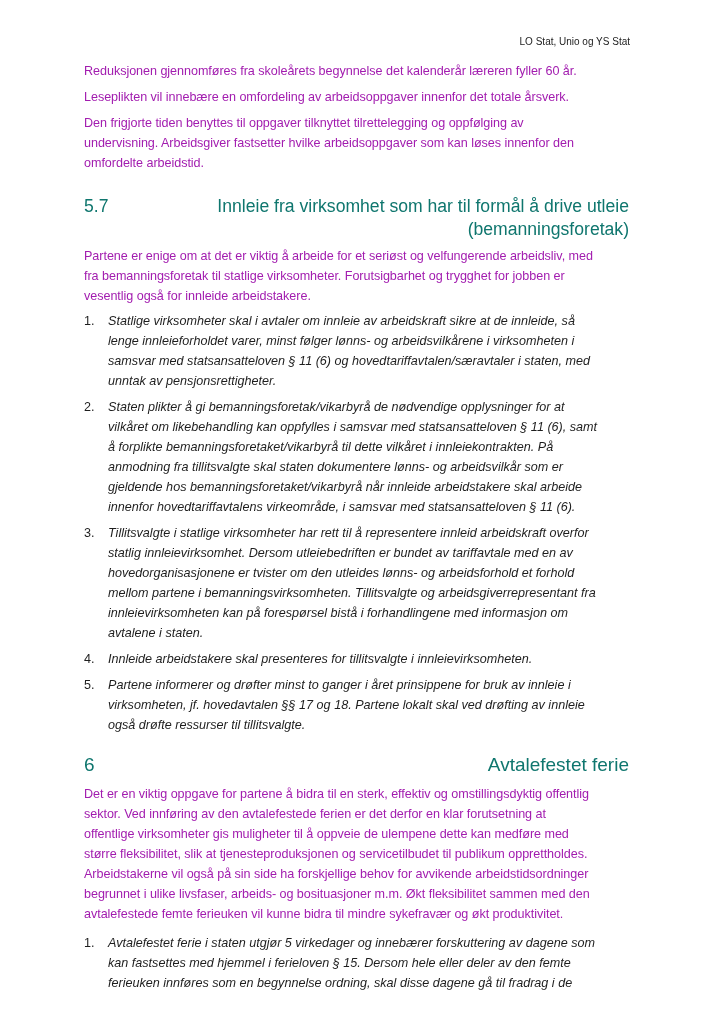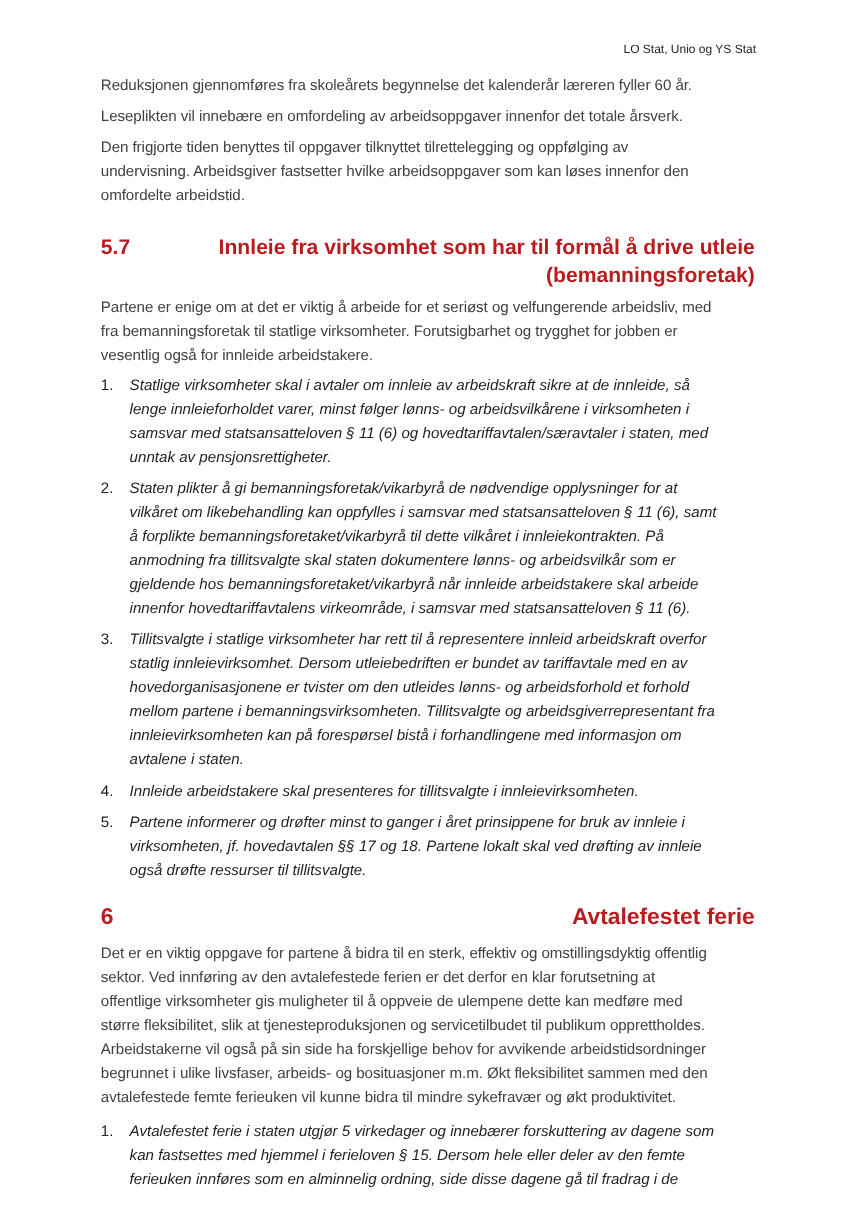--- a/index.html
+++ b/index.html
@@ -6,25 +6,25 @@
   body {
     width: 719px; height: 1016px; position: relative; overflow: hidden;
     font-family: "Liberation Sans", sans-serif; color: #1a1a1a;
   }
   .page-header {
     position: absolute; top: 36px; right: 89px;
     font-size: 10px; color: #222;
   }
   .content { position: absolute; left: 84px; top: 61px; width: 545px; }
   p.body {
-    margin: 0 0 6px 0; font-size: 12.6px; line-height: 20px; color: #404040;
+    margin: 0 0 6px 0; font-size: 12.6px; line-height: 20px; color: #a21caf;
     letter-spacing: -0.05px;
   }
   h2.h {
-    margin: 0; font-weight: bold; color: #b91c1c;
+    margin: 0; font-weight: normal; color: #0f766e;
     display: flex; align-items: flex-start;
   }
   h2.h .num { flex: 0 0 auto; }
   h2.h .title { flex: 1 1 auto; text-align: right; }
   h2.h57 { font-size: 17.6px; line-height: 23px; margin-top: 22px; margin-bottom: 5px; }
   h2.h57 .num { width: 36px; }
   h2.h6 { font-size: 19px; line-height: 24px; margin-top: 18px; margin-bottom: 7px; }
   h2.h6 .num { width: 25px; }
   ol.list { list-style: none; margin: 0; padding: 0; }
   ol.list li {
@@ -130,19 +130,19 @@
     <span class="line">begrunnet i ulike livsfaser, arbeids- og bosituasjoner m.m. Økt fleksibilitet sammen med den</span>
     <span class="line">avtalefestede femte ferieuken vil kunne bidra til mindre sykefravær og økt produktivitet.</span>
   </p>
 
   <ol class="list">
     <li>
       <span class="n">1.</span>
       <span class="t">
         <span class="line">Avtalefestet ferie i staten utgjør 5 virkedager og innebærer forskuttering av dagene som</span>
         <span class="line">kan fastsettes med hjemmel i ferieloven § 15. Dersom hele eller deler av den femte</span>
-        <span class="line">ferieuken innføres som en alminnelig ordning, side disse dagene gå til fradrag i de</span>
+        <span class="line">ferieuken innføres som en begynnelse ordning, skal disse dagene gå til fradrag i de</span>
 
       </span>
     </li>
   </ol>
 
 </div>
 
 </body></html>

